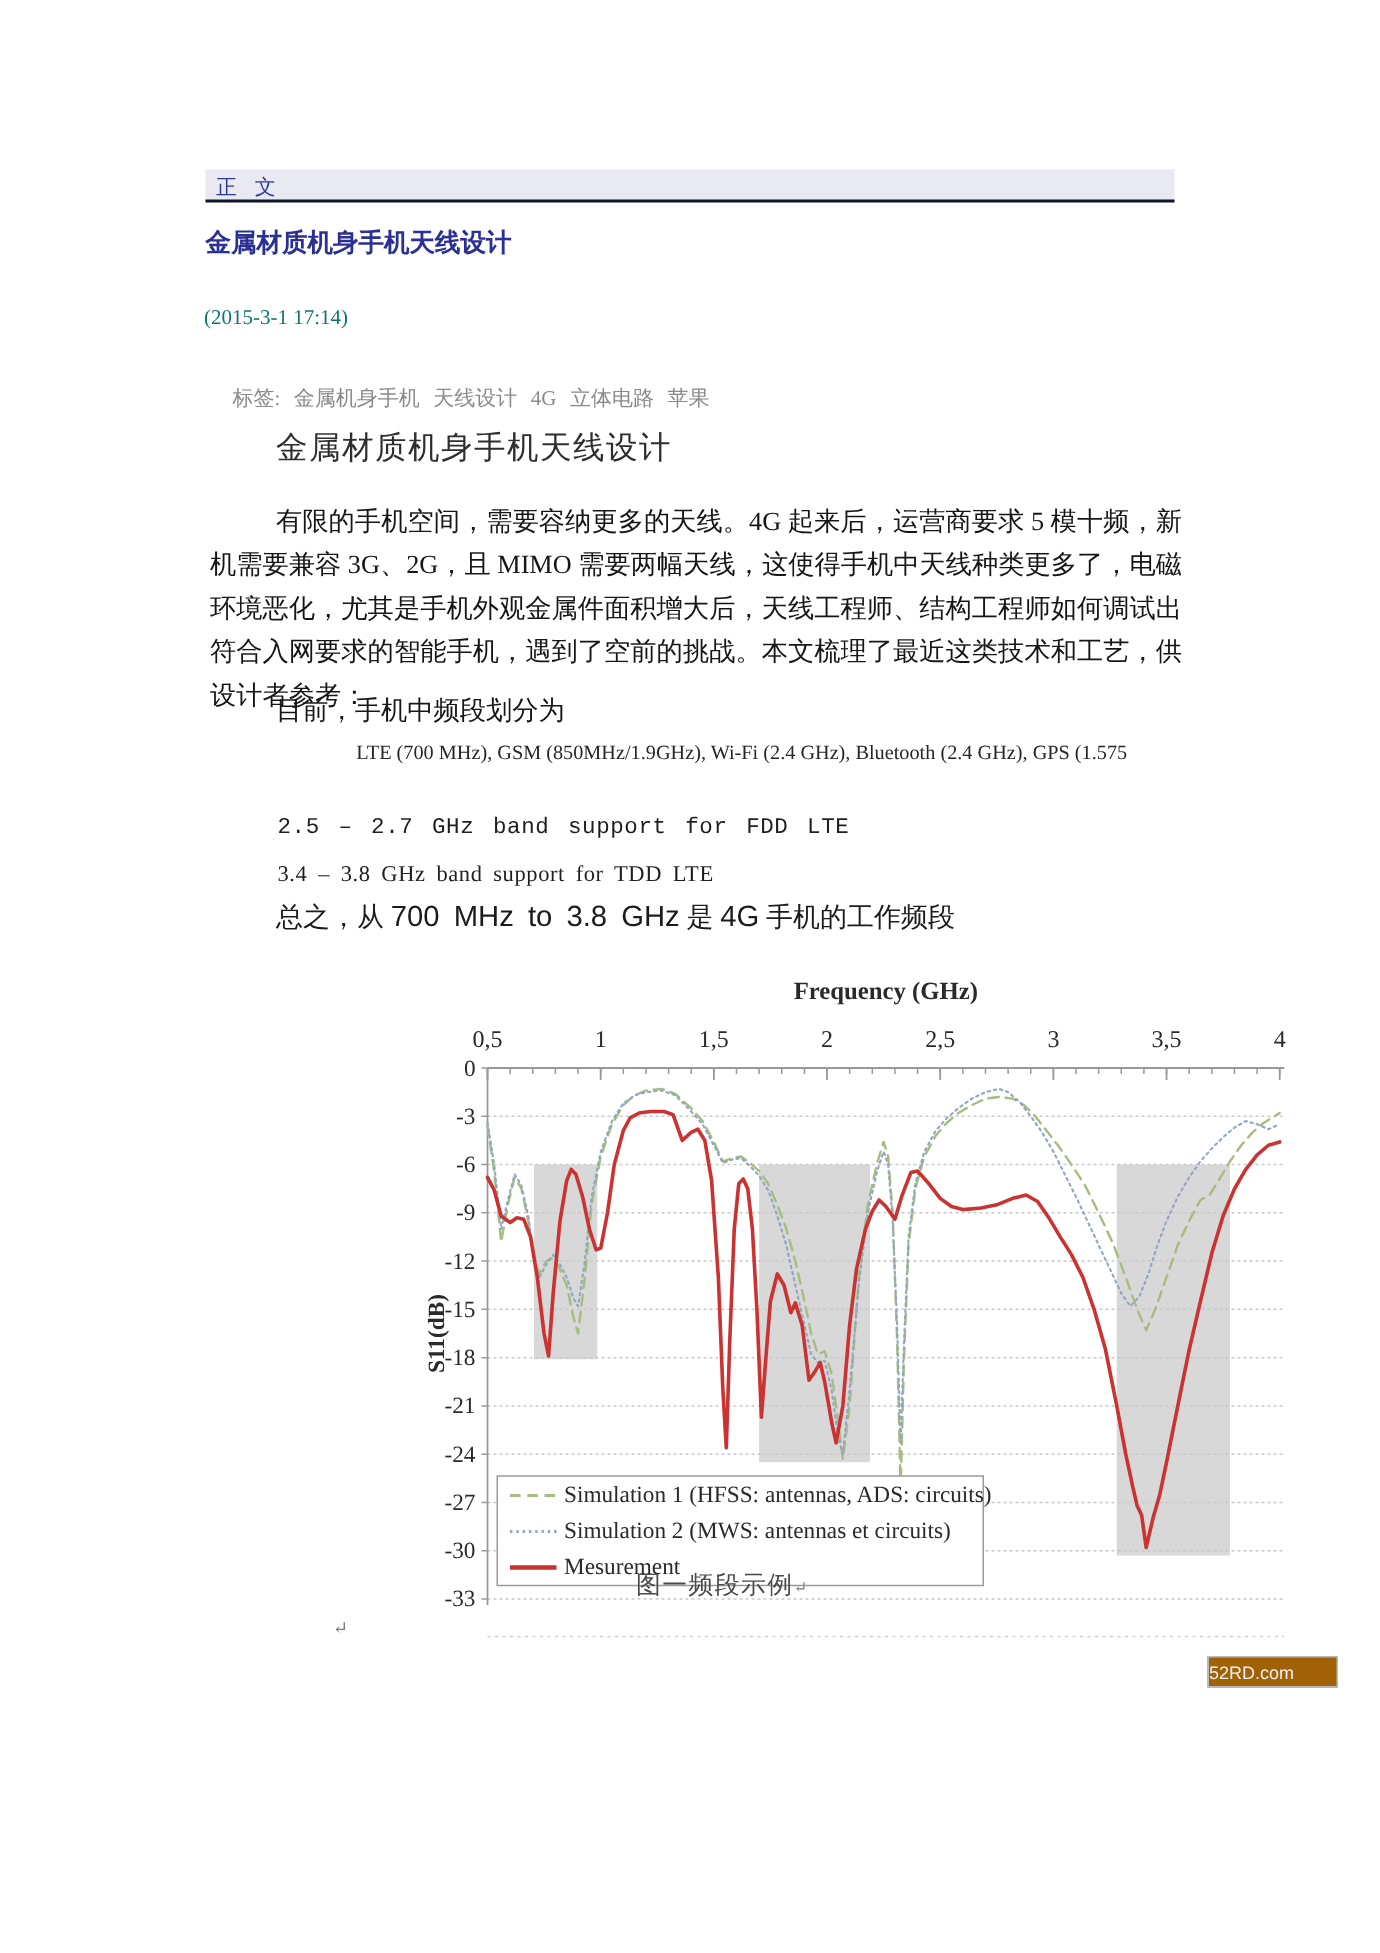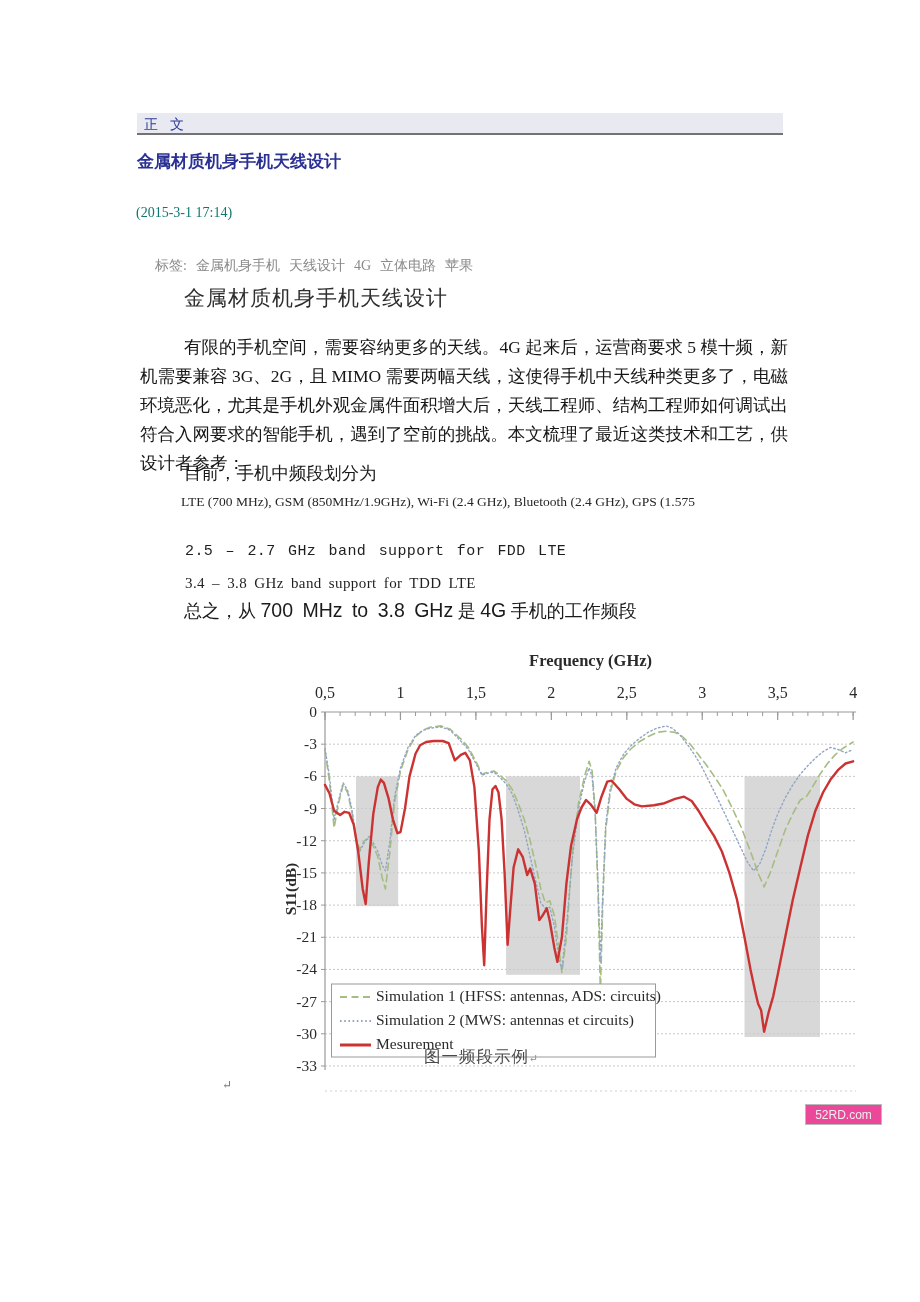--- a/index.html
+++ b/index.html
@@ -1,47 +1,47 @@
 <!DOCTYPE html>
 <html><head>
 <meta charset="utf-8">
 <style>
   html,body{margin:0;padding:0;background:#ffffff;}
   body{width:920px;height:1302px;position:relative;overflow:hidden;
        font-family:"Liberation Serif","DejaVu Serif",serif;color:#1b1b1b;}
   .abs{position:absolute;}
   
   .section-bar{left:137px;top:113px;width:646px;height:22px;background:#e8e9f1;
-    border-bottom:2px solid #737373;font-family:"Liberation Sans",sans-serif;
+    border-bottom:2px solid #0f172a;font-family:"Liberation Sans",sans-serif;
     font-size:14px;color:#2e3a96;line-height:22px;padding-left:7px;letter-spacing:4px;box-sizing:border-box;}
   .post-title{left:137px;top:150px;font-family:"Liberation Sans",sans-serif;
     font-size:17px;font-weight:bold;color:#2b3194;}
   .post-date{left:136px;top:205px;font-size:14px;color:#0f766e;}
   .tags-line{left:155px;top:257px;font-size:14px;color:#8a8a8a;}
   .tags-line span{margin-right:9px;}
   .article-heading{left:184px;top:284px;font-size:21px;color:#2e2e2e;letter-spacing:1px;}
   .para{left:140px;width:648px;font-size:17.5px;line-height:29px;text-align:justify;color:#161616;}
   .p1{top:333px;text-indent:44px;}
   .p2{top:459px;text-indent:44px;}
   .freq-block{left:153px;top:489px;width:655px;font-size:13.5px;line-height:26.5px;color:#262626;}
-  .freq-block .l1{padding-left:28px;}
+  .freq-block .l1{padding-left:28px;text-align:center;}
   .band-line{left:185px;font-family:"Liberation Sans",sans-serif;font-size:15px;color:#1f1f1f;letter-spacing:.4px;word-spacing:3px;}
   .b1{top:543px;font-family:Liberation Mono, monospace;}
   .b2{top:575px;font-family:Liberation Serif, serif;}
   .conclusion{left:140px;top:599px;text-indent:44px;width:660px;}
   .conclusion .cn{font-size:18px;font-family:"Liberation Serif",serif;}
   .conclusion .en{font-size:19.5px;font-family:"Liberation Sans",sans-serif;word-spacing:4px;}
   
   .chart-wrap{left:285px;top:645px;width:595px;height:455px;}
   svg text{font-family:"Liberation Serif",serif;fill:#2a2a2a;}
   .fig-caption{left:424px;top:1046px;font-size:16.5px;color:#4a4a4a;letter-spacing:1px;}
   .ret{font-size:11px;color:#8a8a8a;letter-spacing:0;}
   .stray-ret{left:222px;top:1078px;font-size:12px;color:#7a7a7a;}
-  .watermark{left:805px;top:1104px;width:77px;height:21px;background:#ec4899;border:1px solid #b9babc;
-    color:#efefef;font-family:"Liberation Sans",sans-serif;font-size:12px;line-height:21px;text-align:center;box-sizing:border-box;}
+  .watermark{left:805px;top:1104px;width:87px;height:21px;background:#a16207;border:1px solid #b9babc;
+    color:#efefef;font-family:"Liberation Sans",sans-serif;font-size:12px;line-height:21px;box-sizing:border-box;}
 </style>
 </head>
 <body>
 
 <div class="abs section-bar">
   <span>正 文</span>
 </div>
 
 <div class="abs post-title">金属材质机身手机天线设计</div>
 

